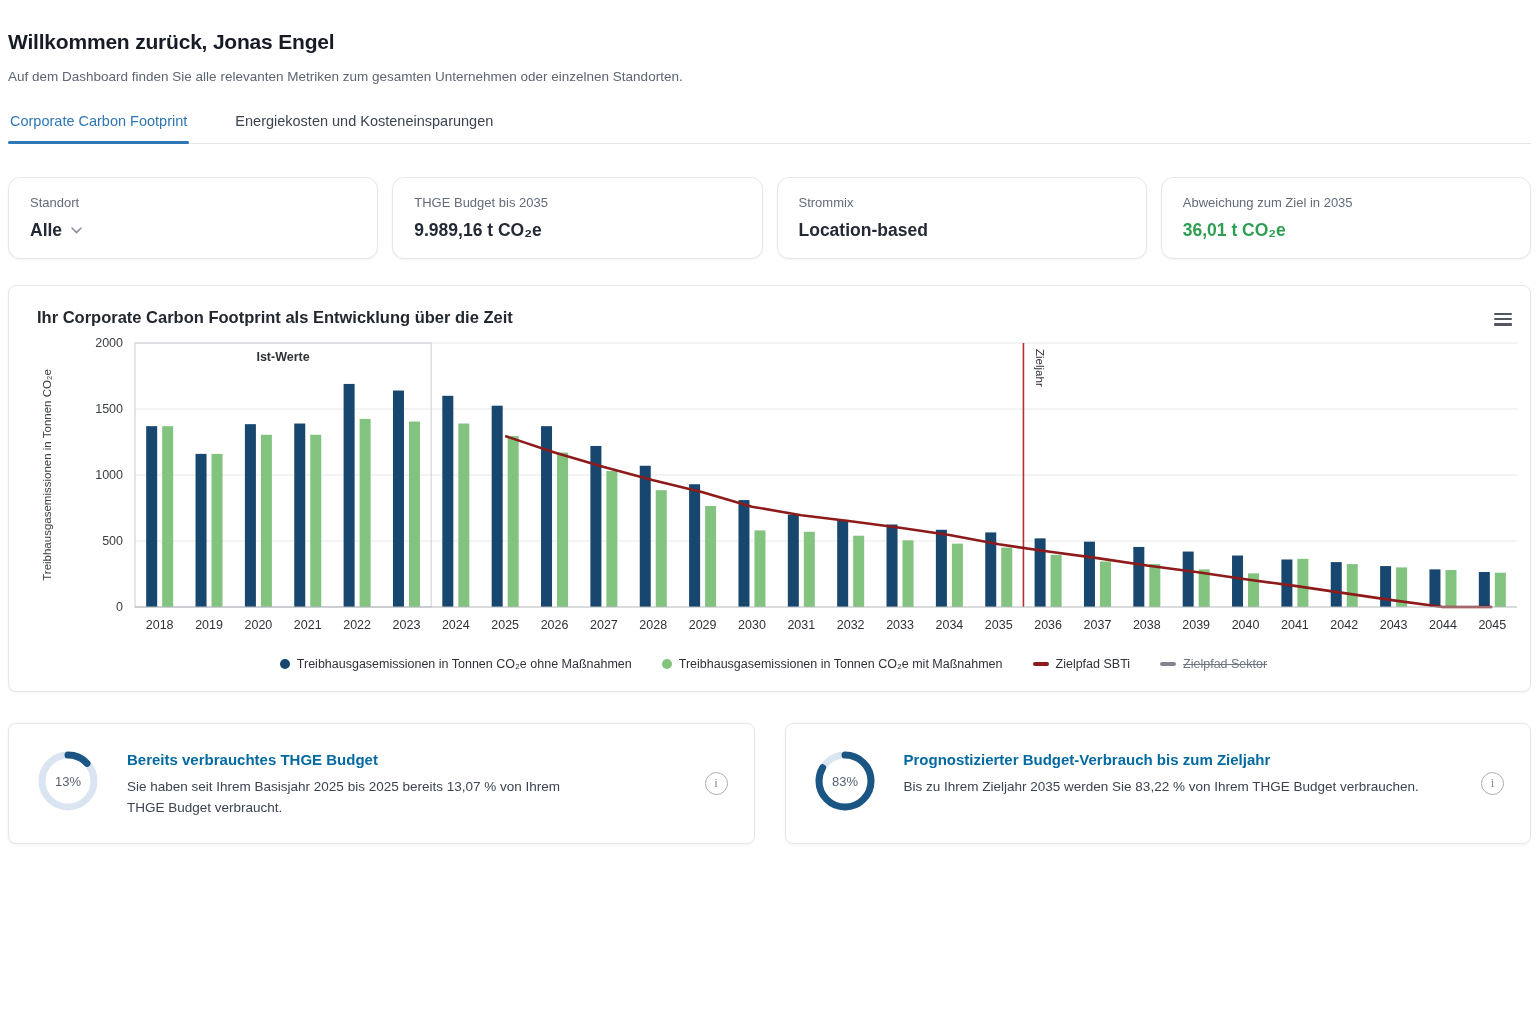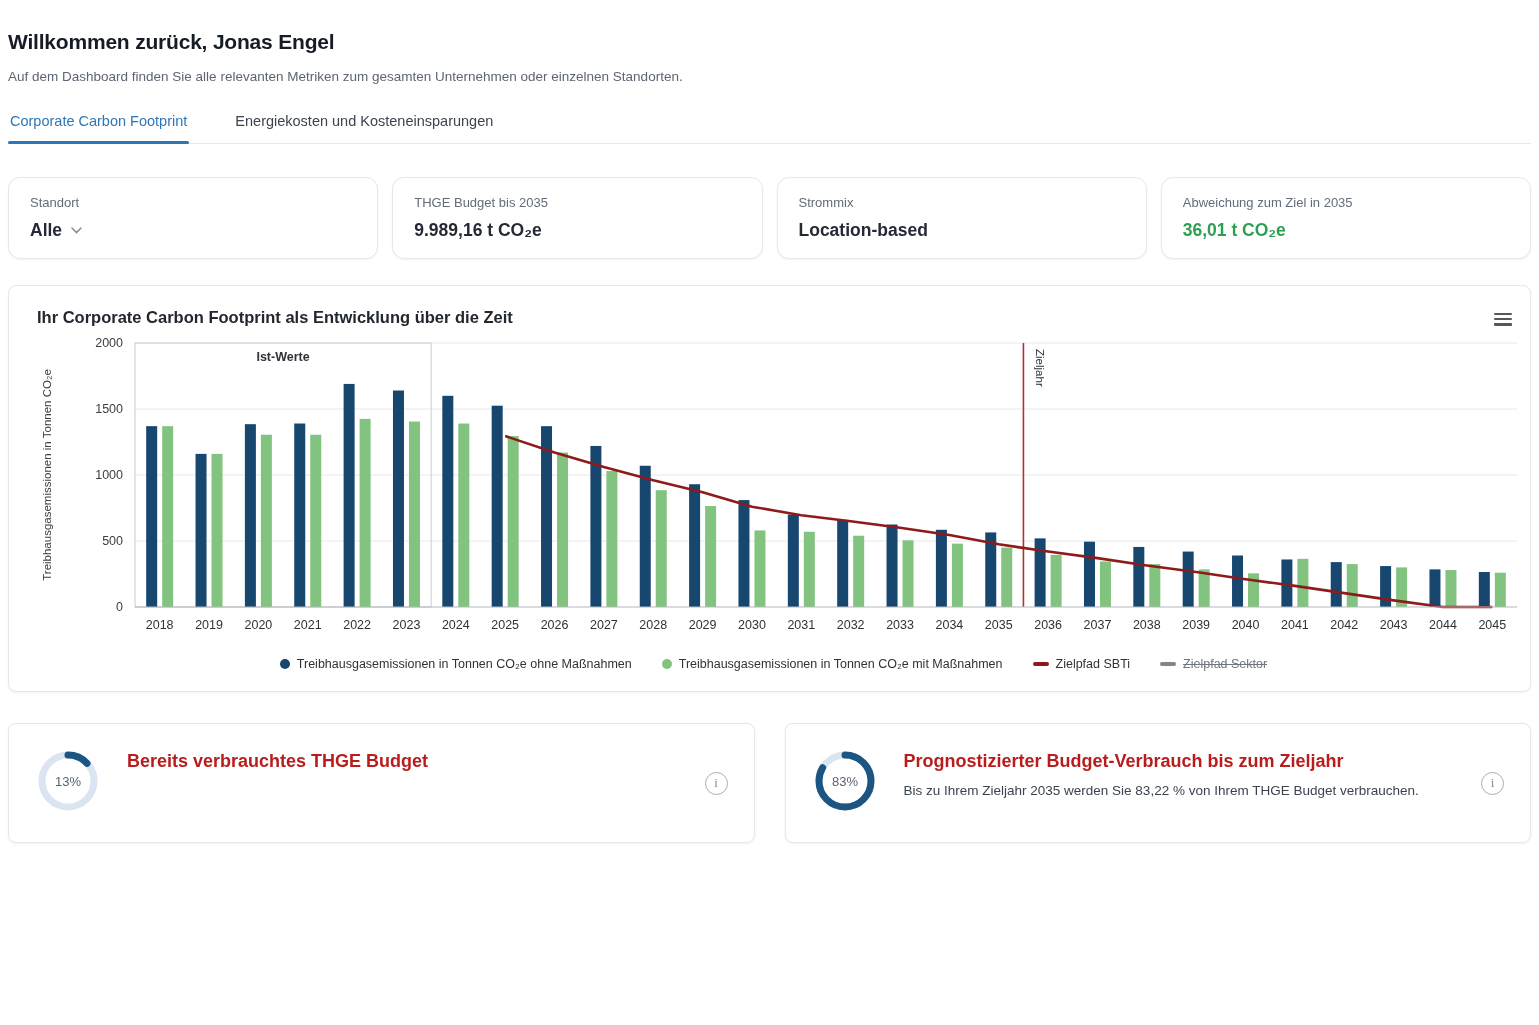--- a/index.html
+++ b/index.html
@@ -42,21 +42,21 @@
   .legend-item { display:flex; align-items:center; gap:7px; cursor:pointer; }
   .legend-marker.circle { width:10px; height:10px; border-radius:50%; }
   .legend-marker.dash { width:16px; height:3.2px; border-radius:2px; }
   .legend-item.disabled .legend-label { text-decoration:line-through; color:#6f7680; }
 
   
   .bottom-grid { display:grid; grid-template-columns:1fr 1fr; gap:30px; }
   .bcard { background:#fff; border:1px solid #e4e7ec; border-radius:8px; padding:24px 26px;
            box-shadow:0 1px 3px rgba(16,24,40,.06); display:flex; align-items:flex-start; gap:26px; min-height:120px; }
   .bcard-body { flex:1 1 auto; }
-  .bcard-title { font-size:18px; font-weight:700; color:#b91c1c; margin:3px 0 9px 0; }
+  .bcard-title { font-size:15px; font-weight:700; color:#0369a1; margin:3px 0 9px 0; }
   .bcard-desc { font-size:13.5px; color:#3c4350; line-height:1.55; }
   .desc-narrow { max-width:448px; }
   .desc-wide { max-width:600px; }
   .info-icon { flex:0 0 auto; align-self:center; width:23px; height:23px; border:1.5px solid #a8aeb6;
                border-radius:50%; color:#878e97; font-size:13px; display:flex; align-items:center;
                justify-content:center; font-family:"Liberation Serif", serif; cursor:pointer; }
   .donut-wrap { flex:0 0 auto; }
   .donut-text { font-size:13px; fill:#596273; }
 </style>
 </head>
@@ -237,20 +237,21 @@
     <div class="bcard">
       <div class="donut-wrap">
         <svg width="66" height="66" viewBox="0 0 66 66">
           <circle cx="33" cy="33" r="26" fill="none" stroke="#dbe5f1" stroke-width="7"></circle>
           <circle class="donut-progress" cx="33" cy="33" r="26" fill="none" stroke="#1b5583" stroke-width="7" stroke-linecap="round" transform="rotate(-90 33 33)" stroke-dasharray="21.237166338267002 163.36281798666926"></circle>
           <text class="donut-text" x="33" y="38" text-anchor="middle">13%</text>
         </svg>
       </div>
       <div class="bcard-body">
         <div class="bcard-title">Bereits verbrauchtes THGE Budget</div>
+        <div class="bcard-desc desc-narrow">Sie haben seit Ihrem Basisjahr 2025 bis 2025 bereits 13,07 % von Ihrem THGE Budget verbraucht.</div>
       </div>
       <div class="info-icon">i</div>
     </div>
     <div class="bcard">
       <div class="donut-wrap">
         <svg width="66" height="66" viewBox="0 0 66 66">
           <circle cx="33" cy="33" r="26" fill="none" stroke="#dbe5f1" stroke-width="7"></circle>
           <circle class="donut-progress" cx="33" cy="33" r="26" fill="none" stroke="#1b5583" stroke-width="7" stroke-linecap="round" transform="rotate(-90 33 33)" stroke-dasharray="135.5911389289355 163.36281798666926"></circle>
           <text class="donut-text" x="33" y="38" text-anchor="middle">83%</text>
         </svg>

